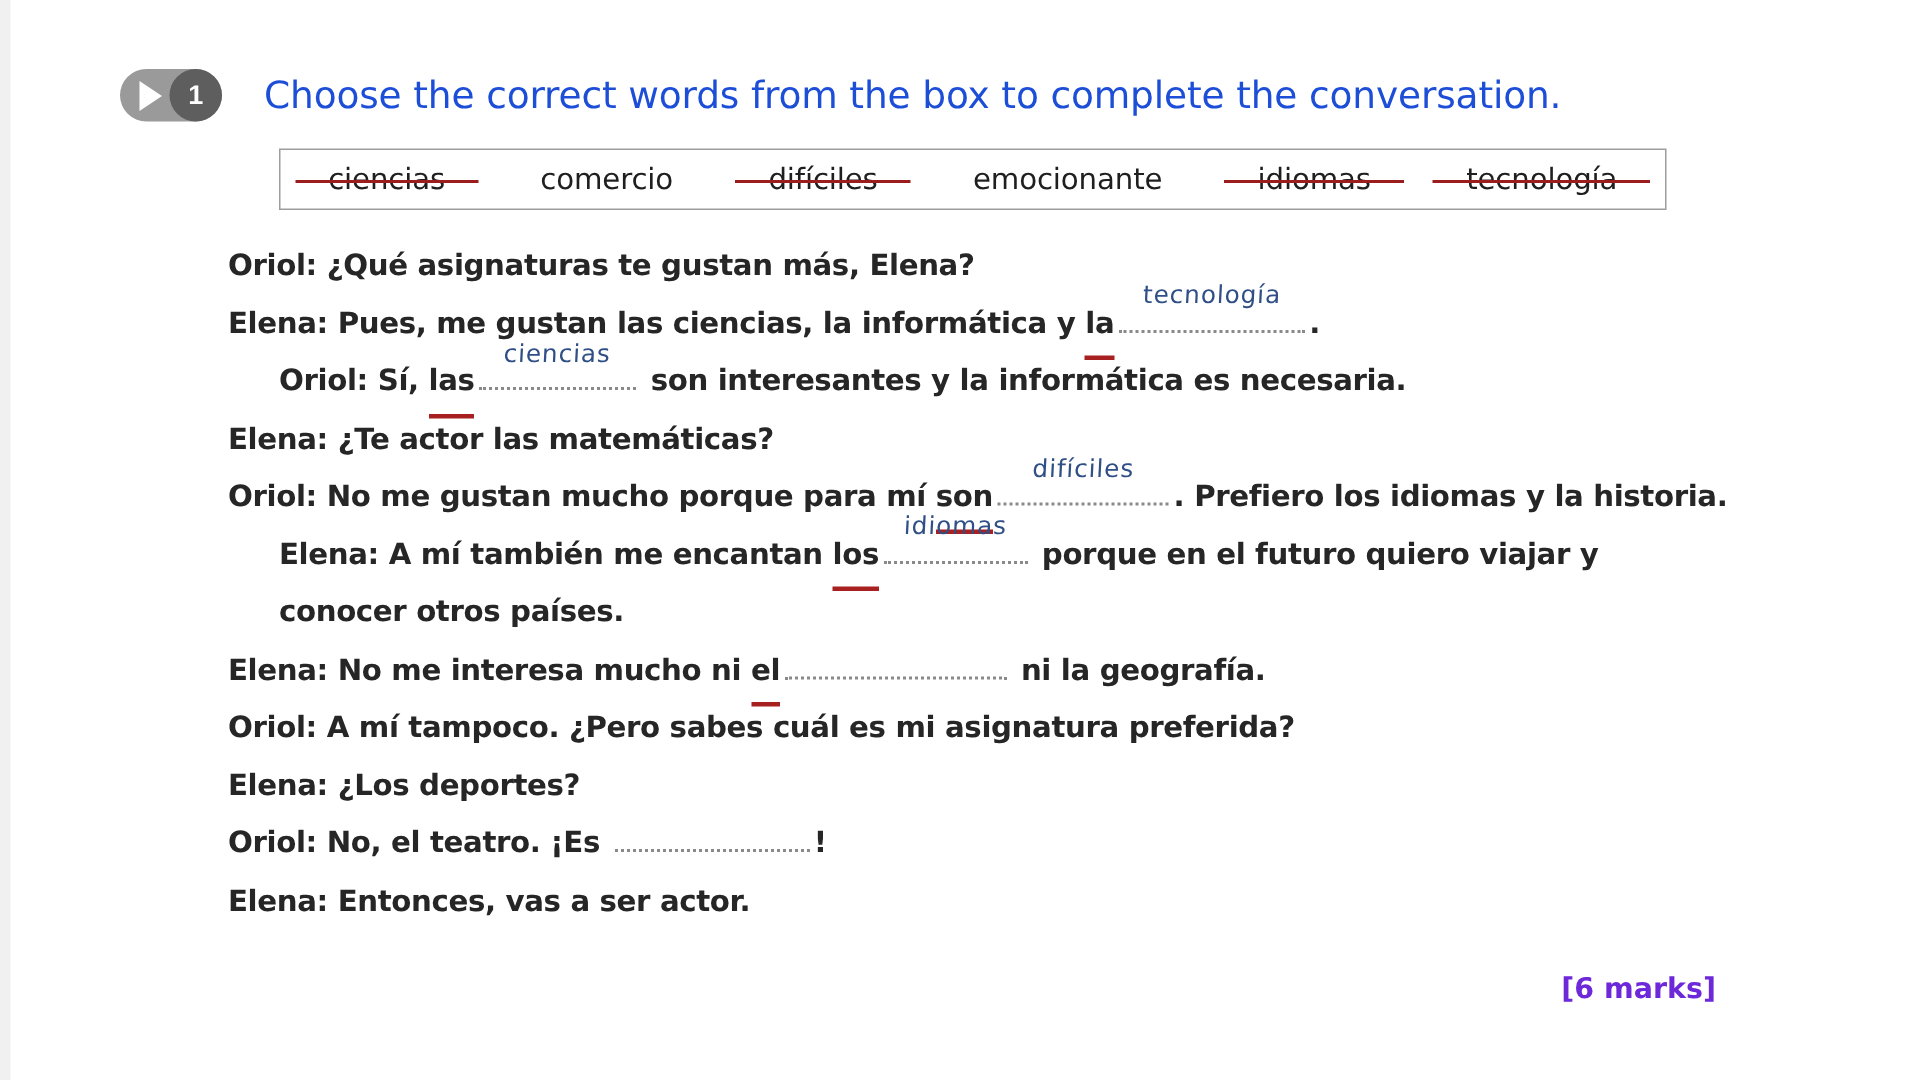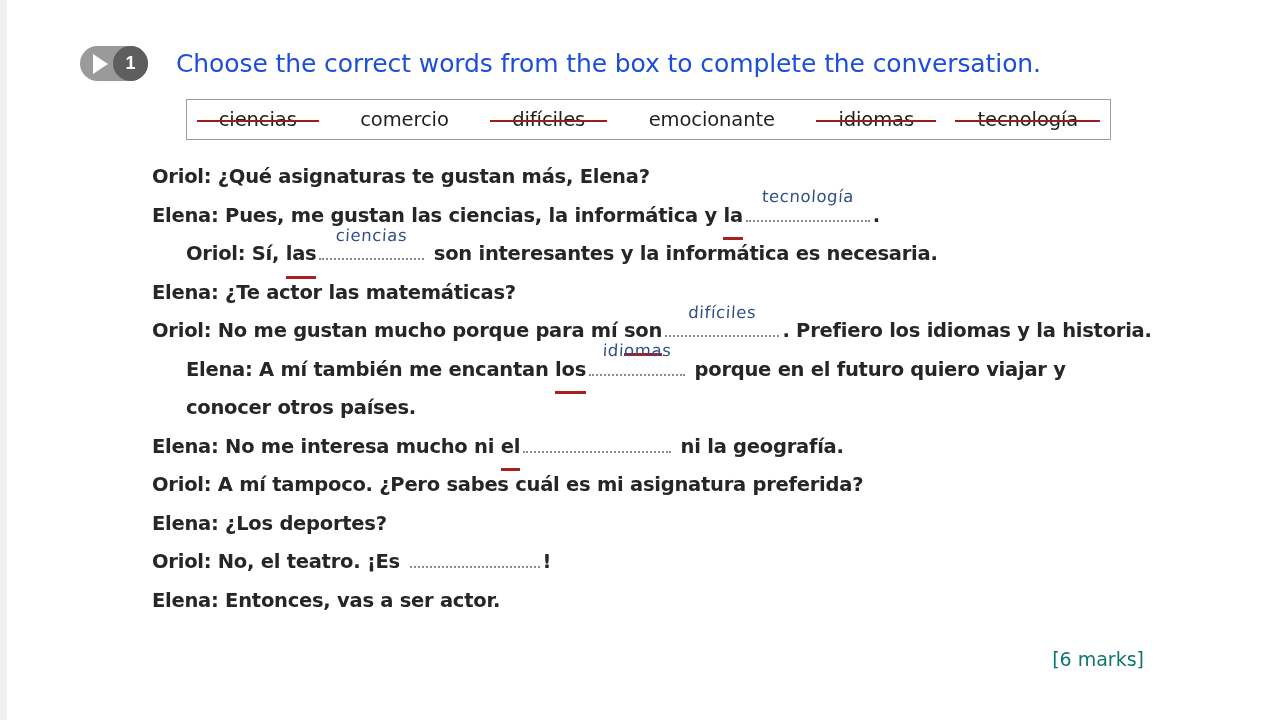--- a/index.html
+++ b/index.html
@@ -175,22 +175,22 @@
     white-space: nowrap;
     transform: skewX(-3deg);
   }
 
   
   .marks {
     position: absolute;
     right: 136px;
     top: 648px;
     font-size: 19px;
-    font-weight: normal;
-    color: #0f766e;
+    font-weight: bold;
+    color: #6d28d9;
     font-family: "DejaVu Sans", sans-serif;
     white-space: nowrap;
   }
 </style>
 </head>
 <body>
 
 <div class="page-edge-strip"></div>
 
 <div class="page">

